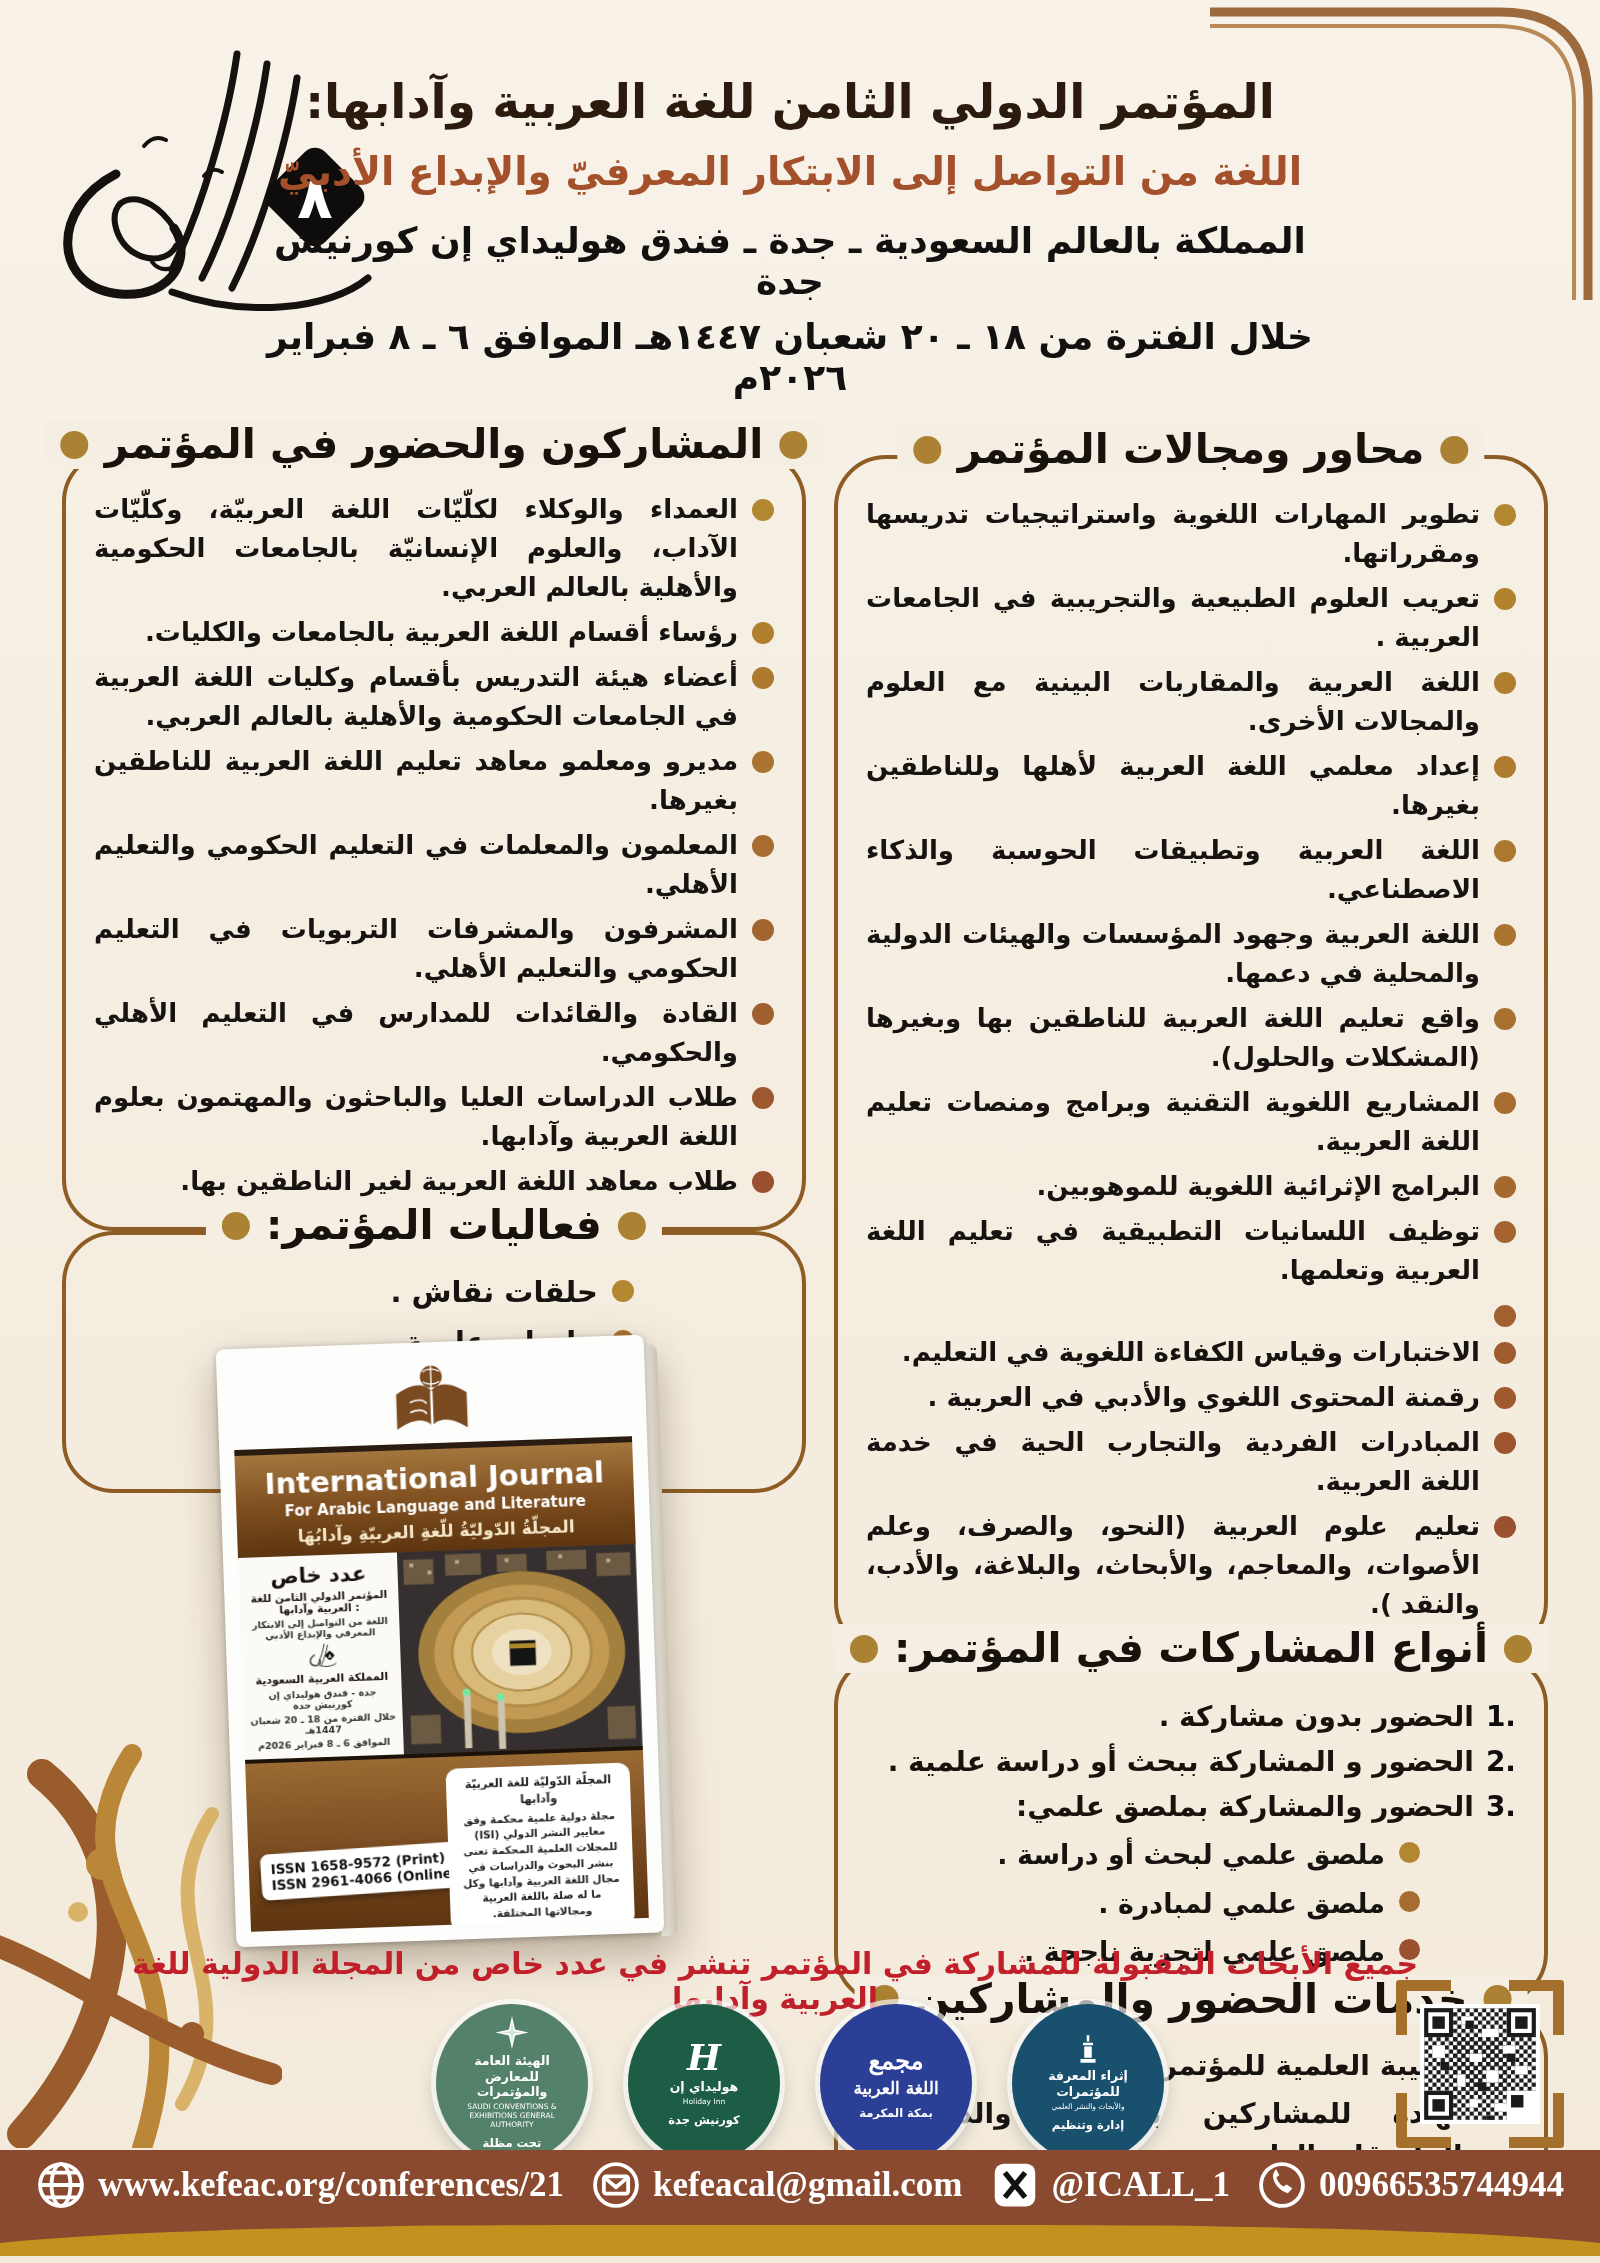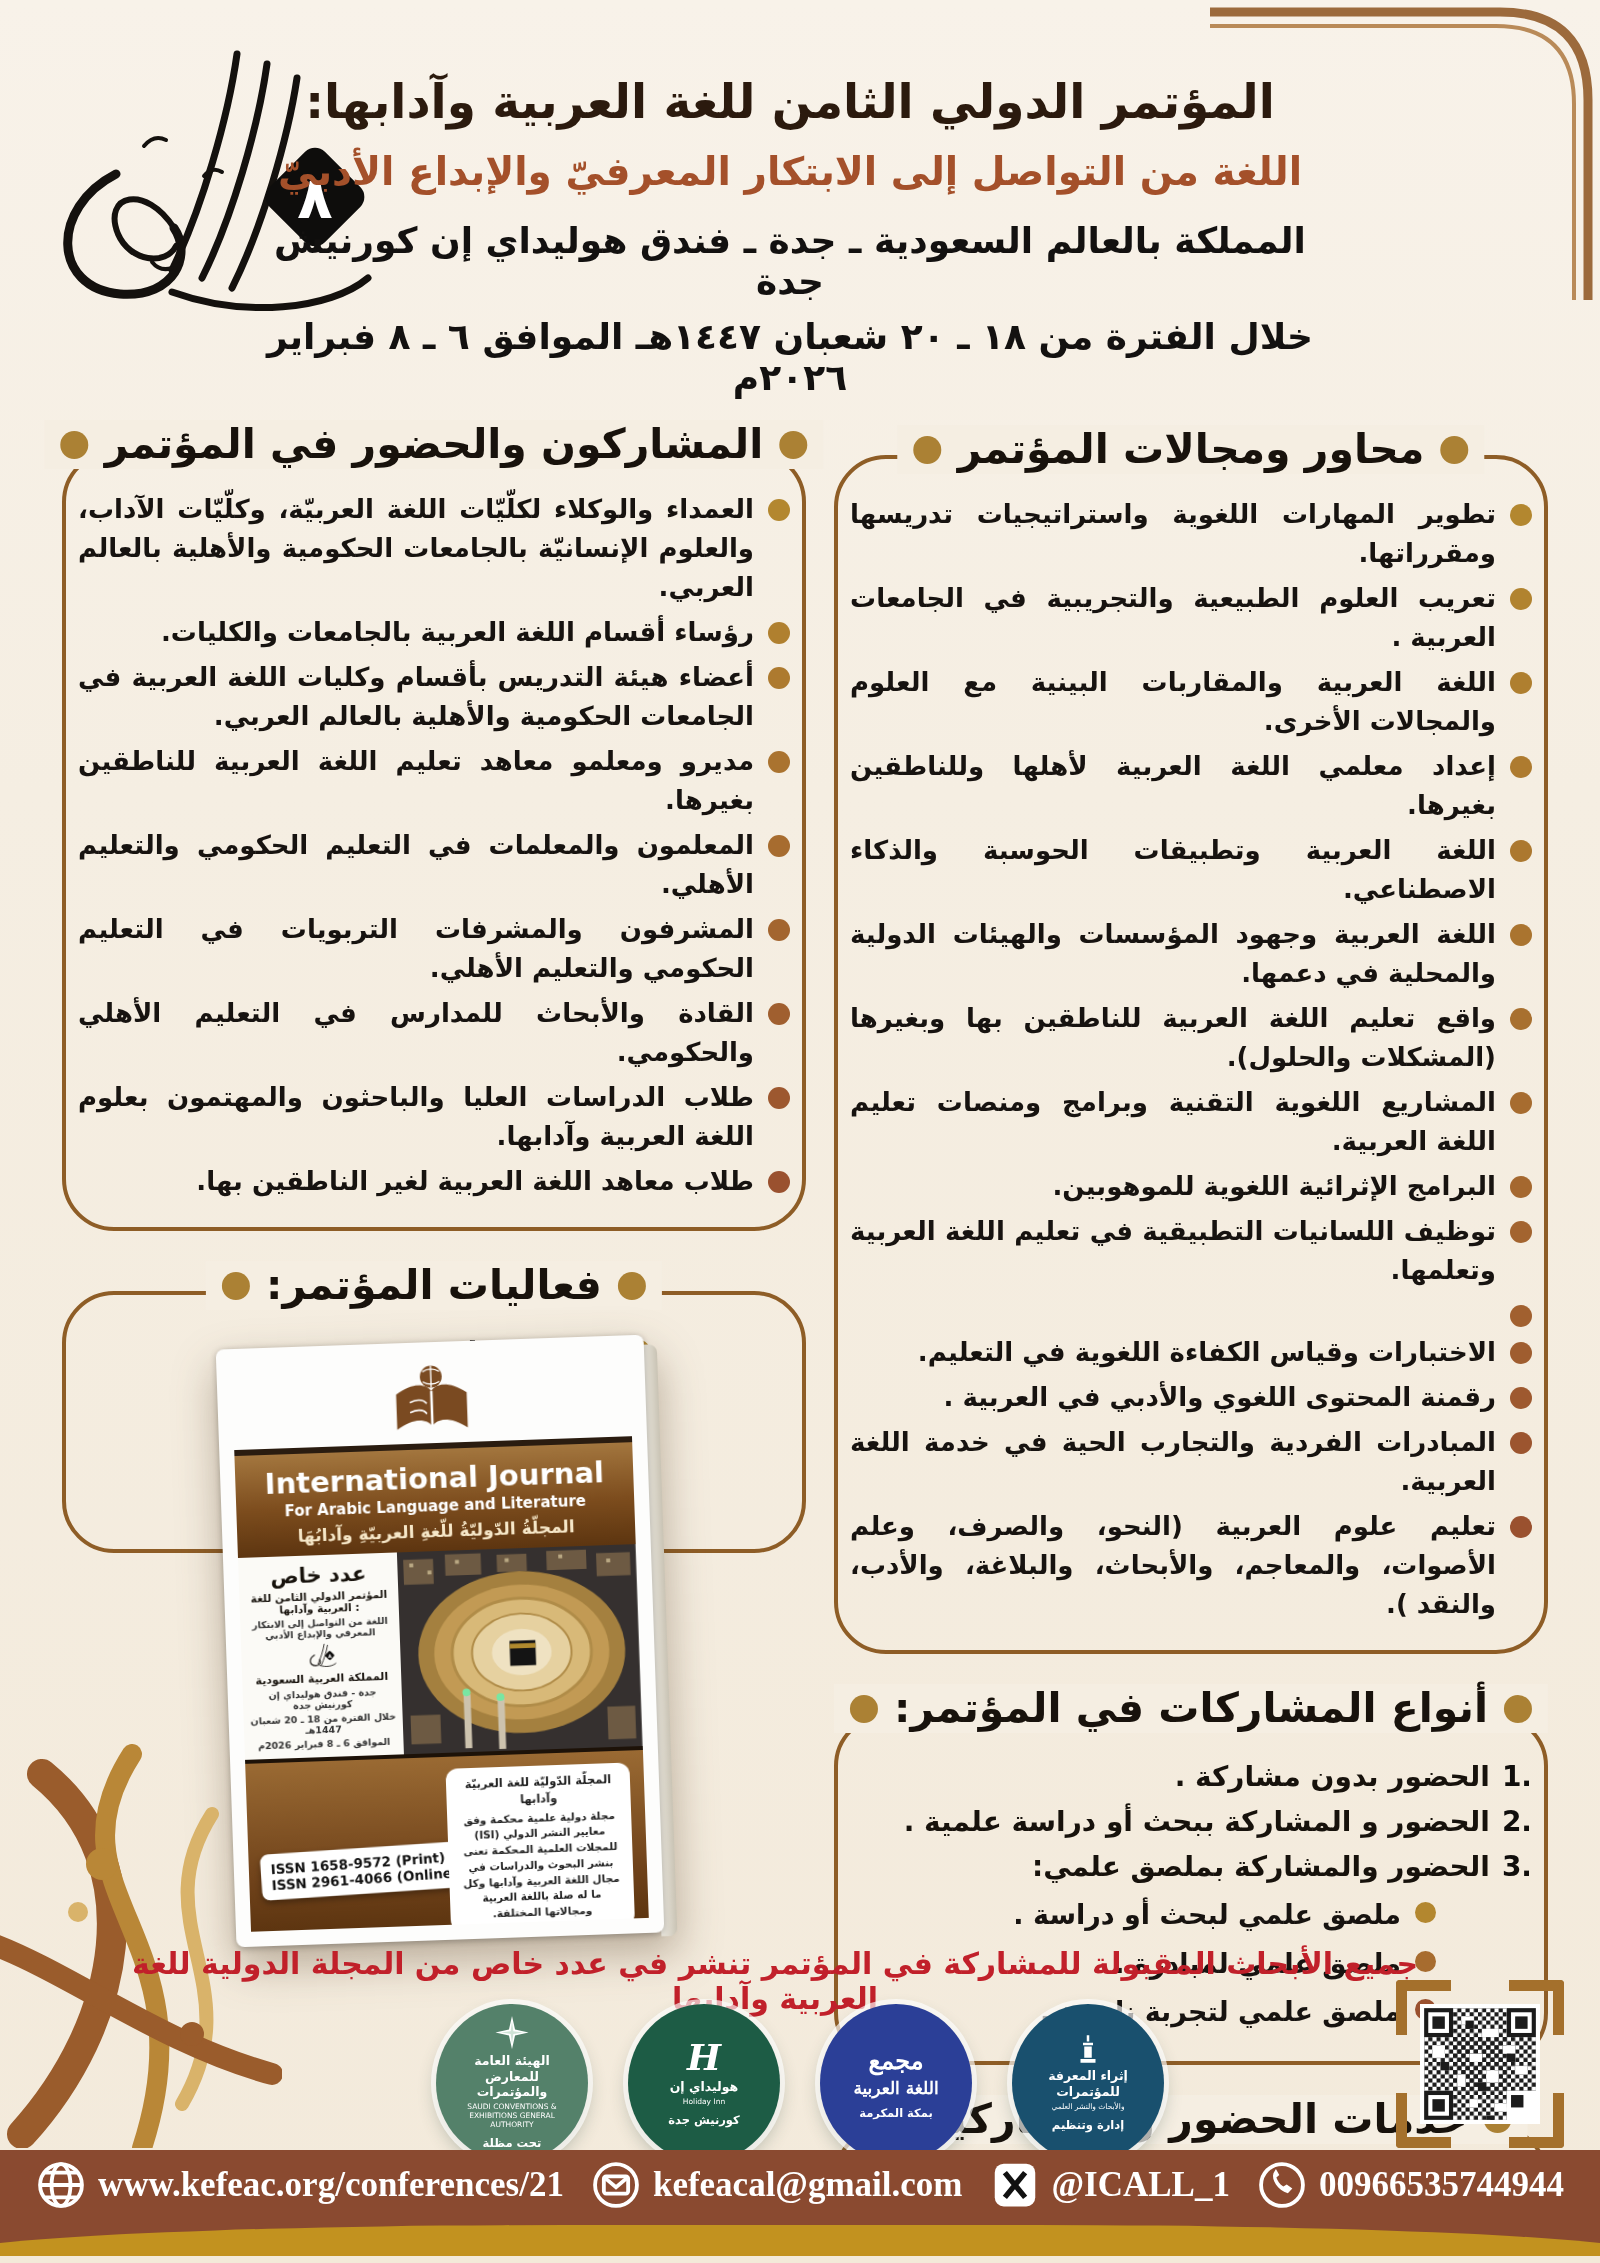--- a/index.html
+++ b/index.html
@@ -15,21 +15,21 @@
   .h-title{font-size:47px;font-weight:bold;color:#2b1a0e;}
   .h-sub{font-size:39px;font-weight:bold;color:#a4502a;margin-top:20px;}
   .h-loc{font-size:36px;font-weight:bold;color:#131110;margin-top:26px;}
   .h-date{font-size:36px;font-weight:bold;color:#131110;margin-top:14px;}
 
   
   .col{position:absolute;}
   .col-left{left:62px;top:450px;width:744px;}
   .col-right{left:834px;top:455px;width:714px;}
   .box{position:relative;border:4px solid #8e5d26;border-radius:52px;
-       padding:30px 12px 20px;margin-bottom:60px;}
+       padding:30px 28px 20px;}
   .sec-title{position:absolute;top:-34px;right:50%;transform:translateX(50%);
     display:flex;align-items:center;gap:16px;background:#f5eee2;padding:0 16px;
     white-space:nowrap;font-size:41px;font-weight:bold;color:#18120c;line-height:1.2;}
   .dot{width:28px;height:28px;border-radius:50%;background:#ab8134;flex:none;}
   .bitem{display:flex;gap:14px;margin:6px 0;align-items:flex-start;}
   .bullet{width:22px;height:22px;border-radius:50%;background:#ab8134;flex:none;margin-top:9px;}
   .btext{font-size:26px;font-weight:bold;line-height:1.5;text-align:justify;color:#171310;}
   .nitem{display:flex;gap:12px;margin:12px 0;font-size:28px;font-weight:bold;align-items:flex-start;}
   .num{direction:ltr;unicode-bidi:bidi-override;color:#100e0c;flex:none;}
   .sub-list{margin-right:96px;}
@@ -173,21 +173,21 @@
             <span class="btext">المعلمون والمعلمات في التعليم الحكومي والتعليم الأهلي.</span>
           </div>
 
           <div class="bitem">
             <span class="bullet" style="background: rgb(163, 101, 47);"></span>
             <span class="btext">المشرفون والمشرفات التربويات في التعليم الحكومي والتعليم الأهلي.</span>
           </div>
 
           <div class="bitem">
             <span class="bullet" style="background: rgb(160, 95, 47);"></span>
-            <span class="btext">القادة والأبحاث للمدارس في التعليم الأهلي والحكومي.</span>
+            <span class="btext">القادة والقائدات للمدارس في التعليم الأهلي والحكومي.</span>
           </div>
 
           <div class="bitem">
             <span class="bullet" style="background: rgb(157, 88, 47);"></span>
             <span class="btext">طلاب الدراسات العليا والباحثون والمهتمون بعلوم اللغة العربية وآدابها.</span>
           </div>
 
           <div class="bitem">
             <span class="bullet" style="background: rgb(154, 81, 47);"></span>
             <span class="btext">طلاب معاهد اللغة العربية لغير الناطقين بها.</span>

